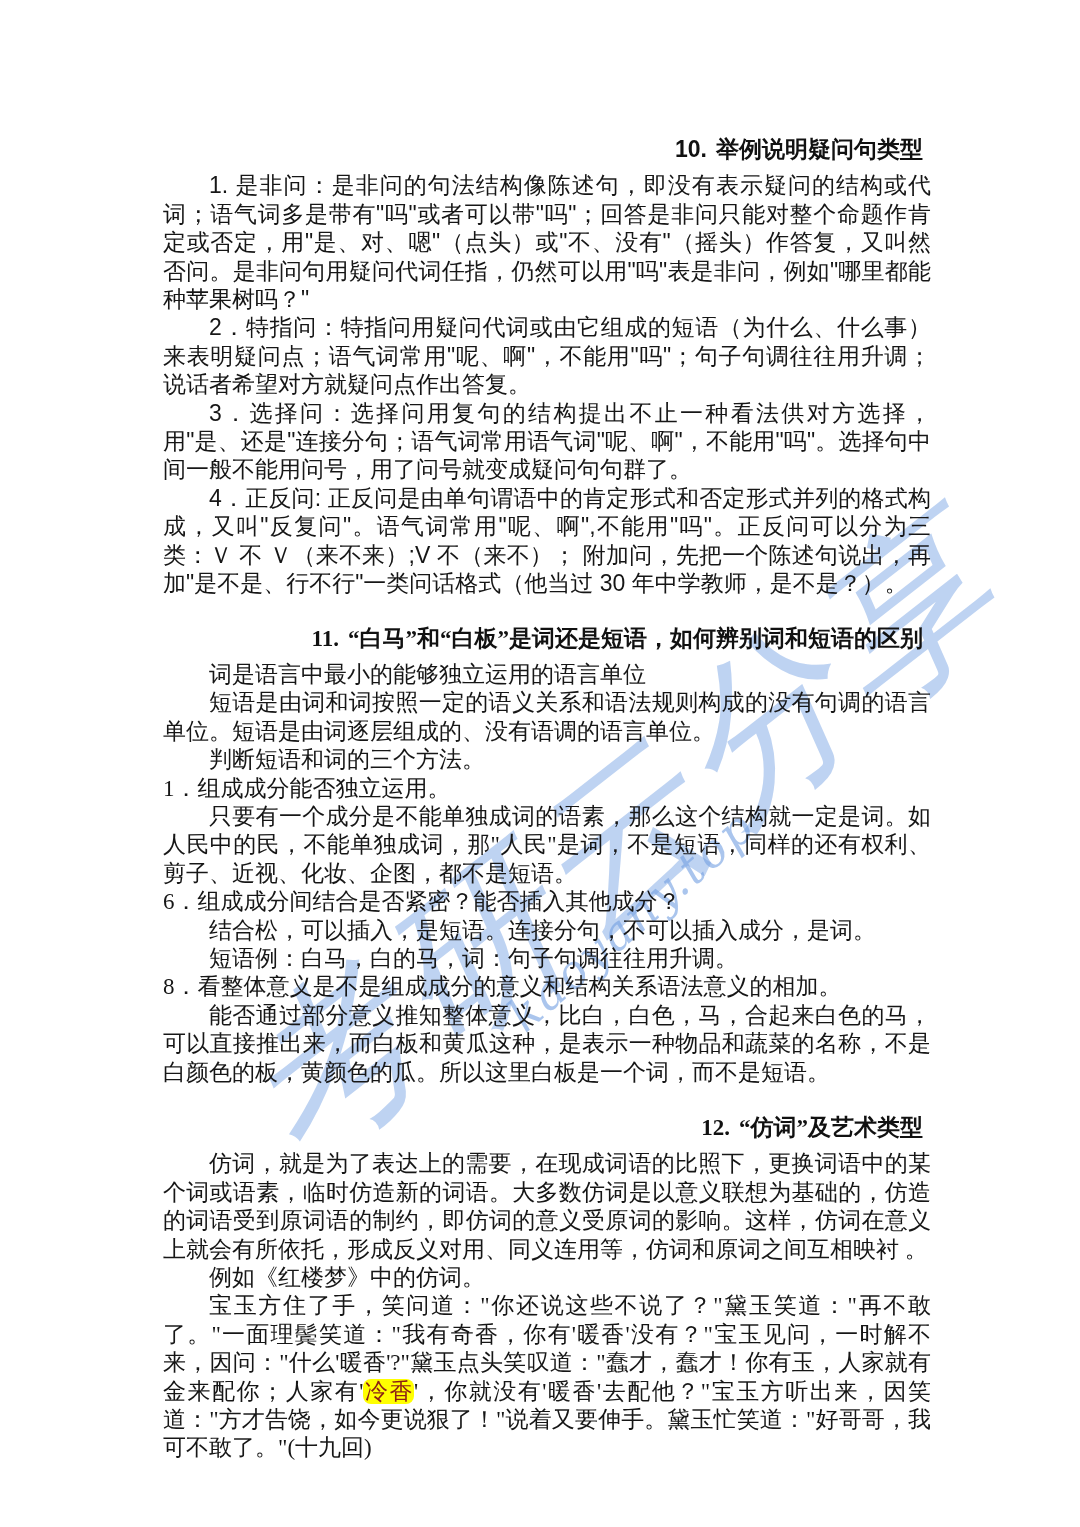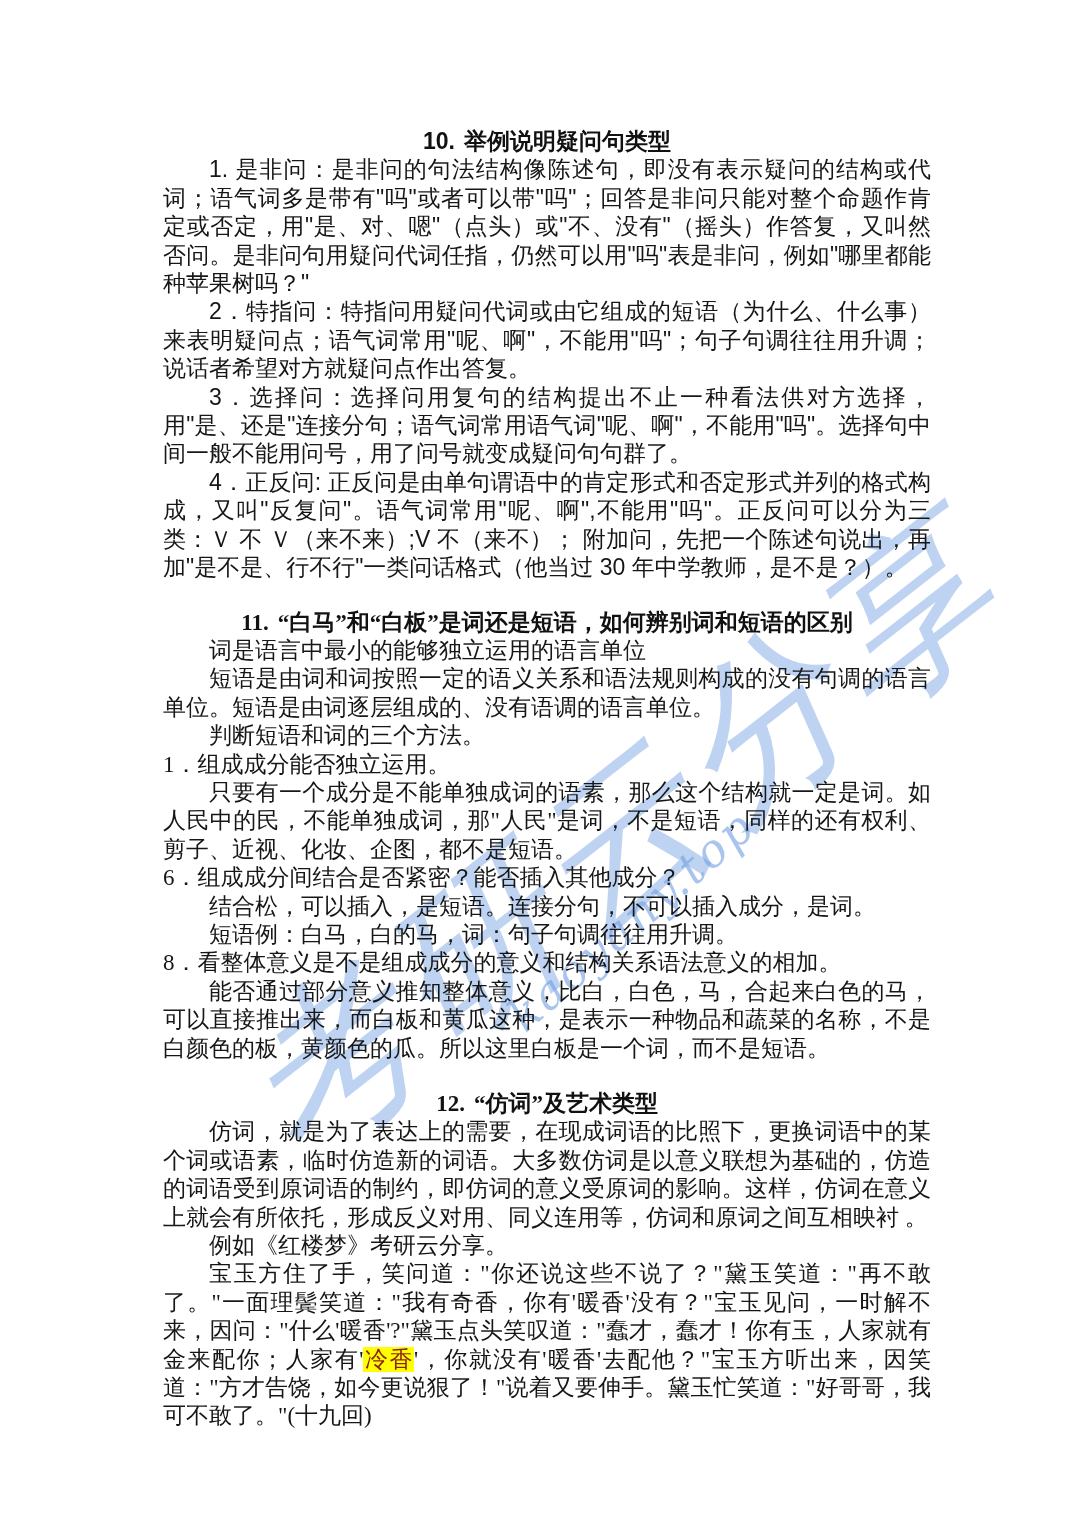--- a/index.html
+++ b/index.html
@@ -63,33 +63,34 @@
     left: 163px;
     top: 127px;
     width: 768px;
     font-size: 23px;
     line-height: 28.4px;
     text-align: justify;
   }
   .sec { margin: 0; }
   .sec + .sec { margin-top: 27px; font-family: Liberation Serif, serif; }
   .sec h2 {
-    margin: 0;
+    margin: 8px;
     font-size: 23px;
     line-height: 28.4px;
     font-weight: bold;
     color: #111;
-    text-align: center;
+    text-align: right;
   }
   .sec h2 .sec-title { margin-left: 9px; }
   .sec p { margin: 0; }
   .sec p.indent { text-indent: 2em; }
   .hl {
     background: var(--hl-bg, #ffff00);
     color: var(--hl-color, #8b2015);
+    border-radius: 8px;
   }
 </style>
 </head>
 <body>
 
 <div class="page">
 
   <div class="watermark">
     <div class="wm-cn">考研云分享</div>
     <div class="wm-latin">kaoyany.top</div>
@@ -112,18 +113,18 @@
         <p class="indent"><span>只要有一个成分是不能单独成词的语素，那么这个结构就一定是词。如人民中的民，不能单独成词，那"人民"是词，不是短语，同样的还有权利、剪子、近视、化妆、企图，都不是短语。</span></p>
         <p><span>6．组成成分间结合是否紧密？能否插入其他成分？</span></p>
         <p class="indent"><span>结合松，可以插入，是短语。连接分句，不可以插入成分，是词。</span></p>
         <p class="indent"><span>短语例：白马，白的马，词：句子句调往往用升调。</span></p>
         <p><span>8．看整体意义是不是组成成分的意义和结构关系语法意义的相加。</span></p>
         <p class="indent"><span>能否通过部分意义推知整体意义，比白，白色，马，合起来白色的马，可以直接推出来，而白板和黄瓜这种，是表示一种物品和蔬菜的名称，不是白颜色的板，黄颜色的瓜。所以这里白板是一个词，而不是短语。</span></p>
       </section>
       <section class="sec">
         <h2><span class="sec-num">12.</span><span class="sec-title">“仿词”及艺术类型</span></h2>
         <p class="indent"><span>仿词，就是为了表达上的需要，在现成词语的比照下，更换词语中的某个词或语素，临时仿造新的词语。大多数仿词是以意义联想为基础的，仿造的词语受到原词语的制约，即仿词的意义受原词的影响。这样，仿词在意义上就会有所依托，形成反义对用、同义连用等，仿词和原词之间互相映衬 。</span></p>
-        <p class="indent"><span>例如《红楼梦》考研云分享。</span></p>
+        <p class="indent"><span>例如《红楼梦》中的仿词。</span></p>
         <p class="indent"><span>宝玉方住了手，笑问道："你还说这些不说了？"黛玉笑道："再不敢了。"一面理鬓笑道："我有奇香，你有'暖香'没有？"宝玉见问，一时解不来，因问："什么'暖香'?"黛玉点头笑叹道："蠢才，蠢才！你有玉，人家就有金来配你；人家有'</span><span class="hl">冷香</span><span>'，你就没有'暖香'去配他？"宝玉方听出来，因笑道："方才告饶，如今更说狠了！"说着又要伸手。黛玉忙笑道："好哥哥，我可不敢了。"(十九回)</span></p>
       </section>
     </main>
 
 </div>
 
 </body></html>

